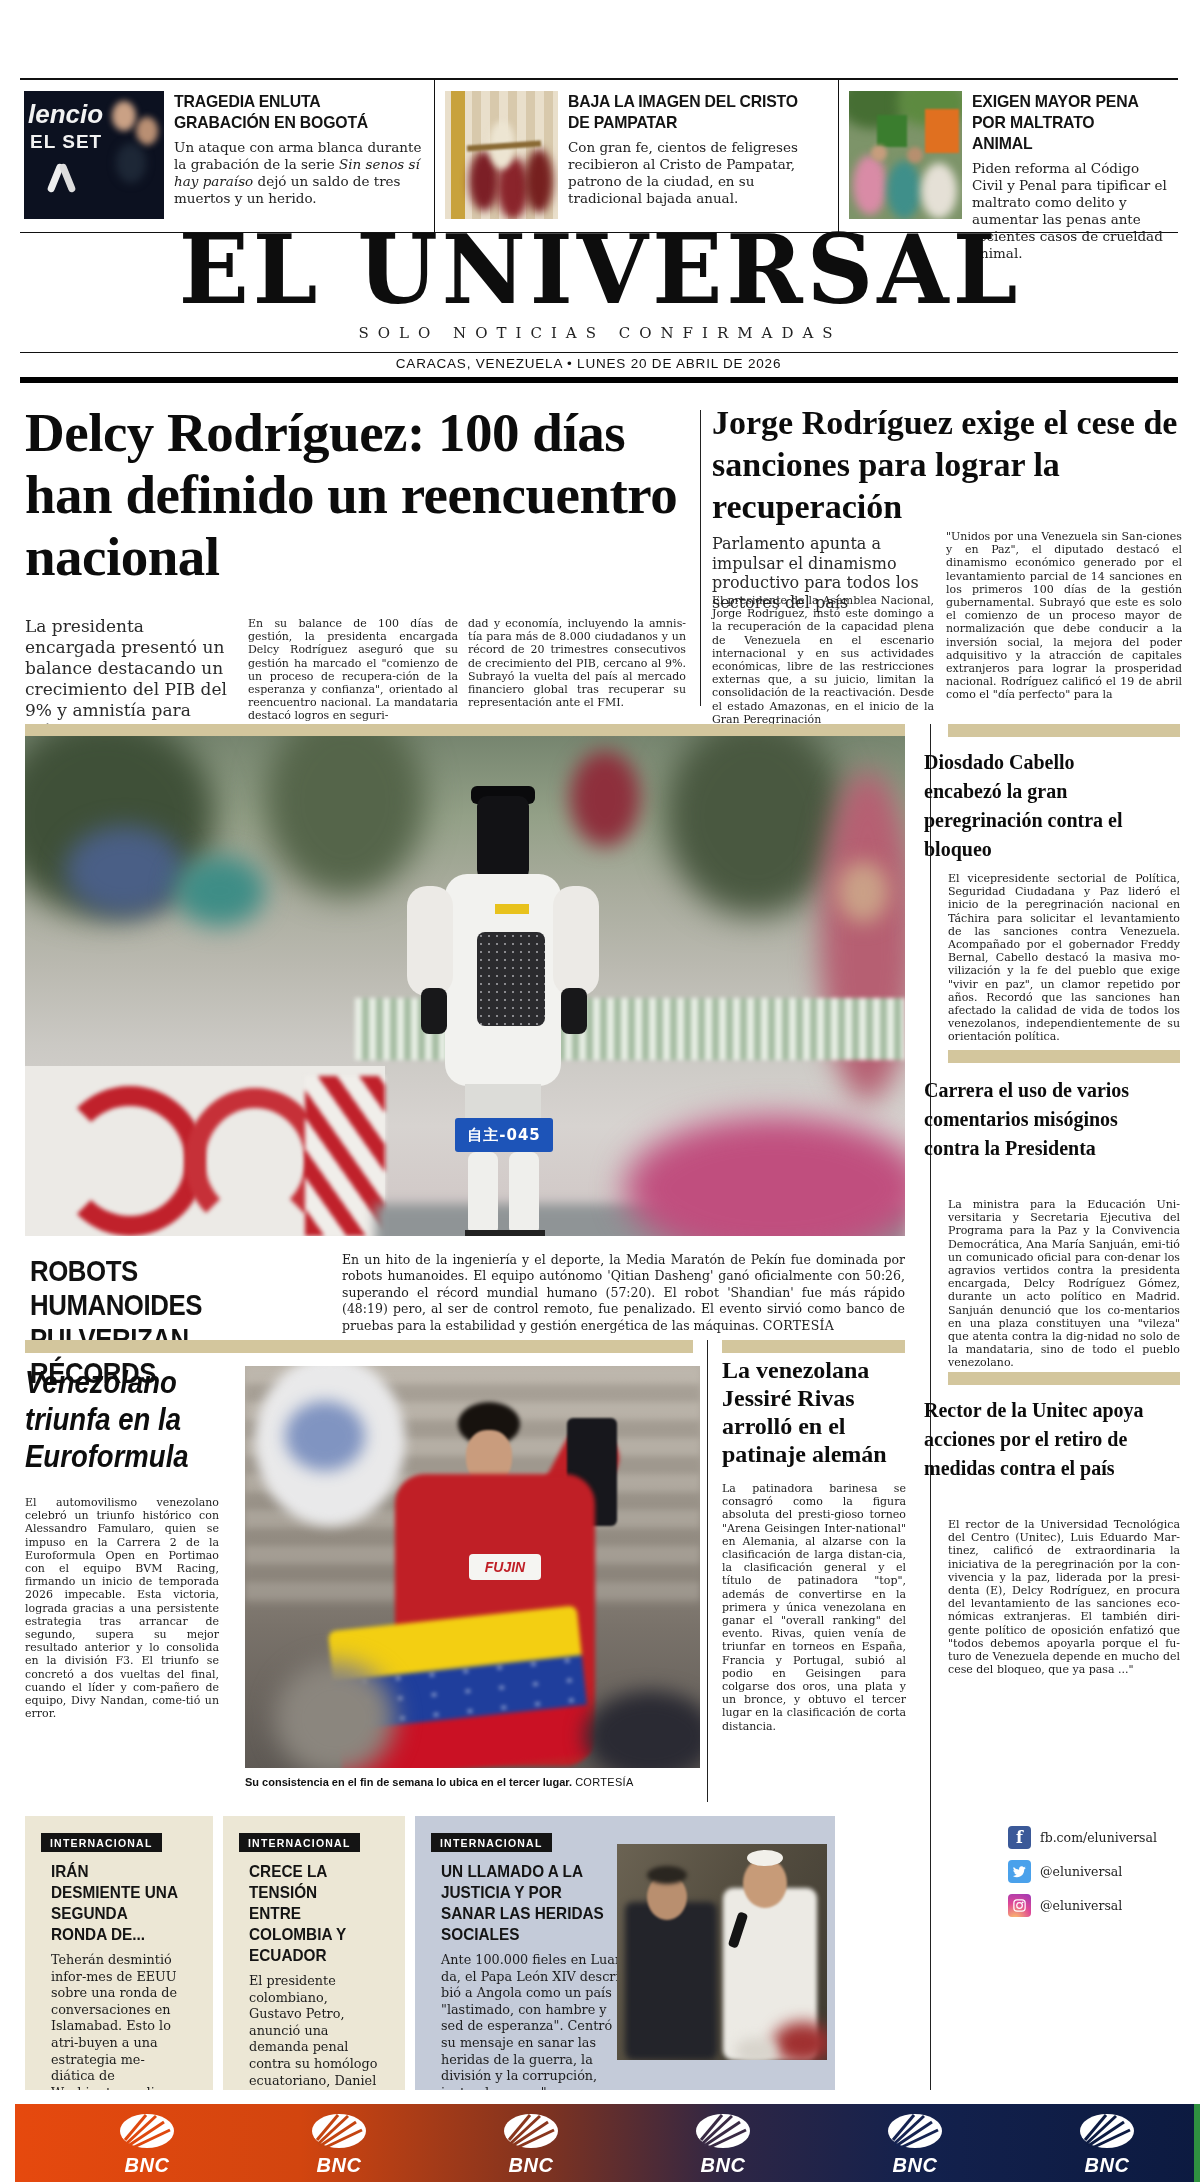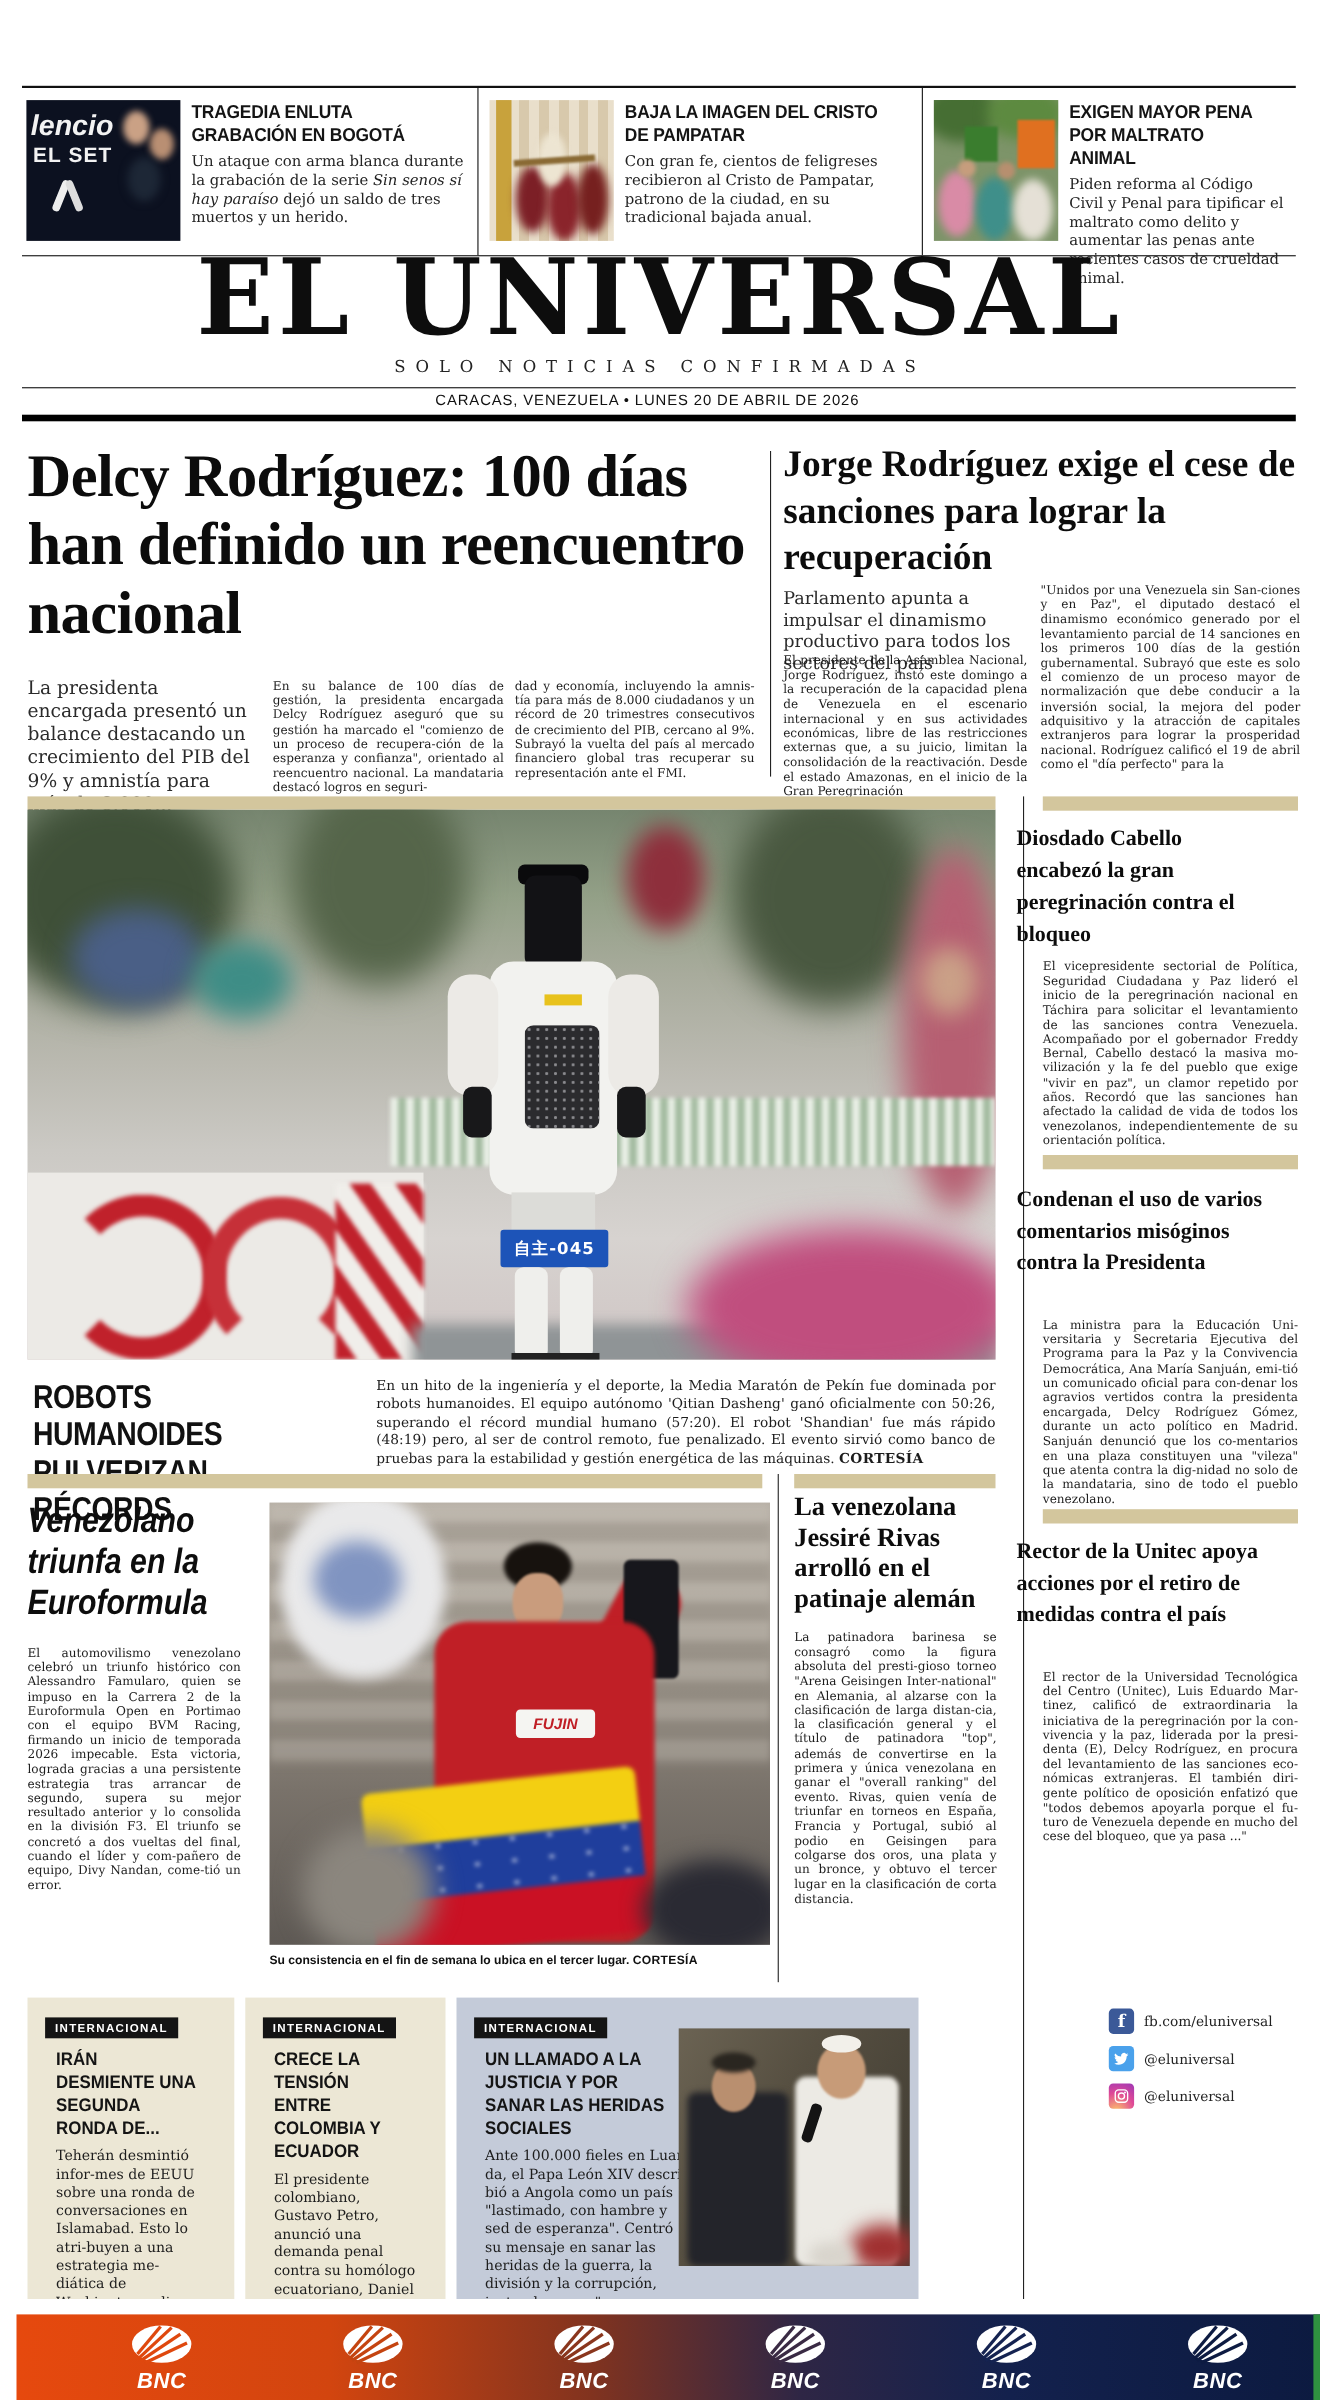--- a/index.html
+++ b/index.html
@@ -44,21 +44,21 @@
         color:#fff;font-family:"DejaVu Sans", sans-serif;font-weight:bold;font-size:15px;
         display:flex;align-items:center;justify-content:center;letter-spacing:1px;}
   
   .tanbar{background:#d3c69d;height:13px;}
   .side-h{left:924px;width:232px;font-size:20px;line-height:29px;}
   .side-b{left:948px;width:232px;}
   
   .kicker{left:30px;top:1254px;width:290px;font-family:"Liberation Sans", sans-serif;font-weight:bold;
           font-size:30px;line-height:34px;color:#111;transform:scaleX(.86);transform-origin:left top;letter-spacing:-.5px;}
   .photo-cap{left:342px;top:1252px;width:563px;font-size:12.5px;line-height:16.4px;text-align:justify;color:#1c1c1c;}
-  .credit{font-weight:bold;letter-spacing:.3px;}
+  .credit{font-weight:normal;letter-spacing:.3px;}
   
   .euro-h{left:25px;top:1364px;width:210px;font-family:"Liberation Sans", sans-serif;font-weight:bold;
           font-style:italic;font-size:32px;line-height:37px;color:#0d0d0d;transform:scaleX(.86);transform-origin:left top;}
   .race{left:245px;top:1366px;width:455px;height:402px;overflow:hidden;
         background:linear-gradient(180deg,#b5aea4 0%,#a49d93 25%,#8f887e 45%,#79726a 65%,#5e5954 100%);}
   .race-cap{left:245px;top:1776px;width:455px;font-family:"Liberation Sans", sans-serif;
             font-weight:bold;font-size:11px;color:#111;}
   .jess-h{left:722px;top:1356px;width:188px;font-size:24px;line-height:28px;}
   
   .intl{position:absolute;top:1816px;height:274px;box-sizing:border-box;overflow:hidden;padding:16px;}
@@ -186,21 +186,21 @@
     <div class="abs" style="left:443px;top:416px;width:30px;height:84px;background:#efefec;border-radius:8px;"></div>
     <div class="abs" style="left:484px;top:416px;width:30px;height:84px;background:#efefec;border-radius:8px;"></div>
     <div class="abs" style="left:440px;top:494px;width:80px;height:14px;background:#222;"></div>
   </div>
 
   <div class="abs vrule" style="left:930px;top:724px;height:1366px;"></div>
   <div class="abs tanbar" style="left:948px;top:724px;width:232px;"></div>
   <div class="abs h2 side-h" style="top:748px;">Diosdado Cabello encabezó la gran peregrinación contra el bloqueo</div>
   <div class="abs bodytxt side-b" style="top:872px;">El vicepresidente sectorial de Política, Seguridad Ciudadana y Paz lideró el inicio de la peregrinación nacional en Táchira para solicitar el levantamiento de las sanciones contra Venezuela. Acompañado por el gobernador Freddy Bernal, Cabello destacó la masiva mo-vilización y la fe del pueblo que exige "vivir en paz", un clamor repetido por años. Recordó que las sanciones han afectado la calidad de vida de todos los venezolanos, independientemente de su orientación política.</div>
   <div class="abs tanbar" style="left:948px;top:1050px;width:232px;"></div>
-  <div class="abs h2 side-h" style="top:1076px;">Condenan el uso de varios comentarios misóginos contra la Presidenta</div>
+  <div class="abs h2 side-h" style="top:1076px;">Carrera el uso de varios comentarios misóginos contra la Presidenta</div>
   <div class="abs bodytxt side-b" style="top:1198px;">La ministra para la Educación Uni-versitaria y Secretaria Ejecutiva del Programa para la Paz y la Convivencia Democrática, Ana María Sanjuán, emi-tió un comunicado oficial para con-denar los agravios vertidos contra la presidenta encargada, Delcy Rodríguez Gómez, durante un acto político en Madrid. Sanjuán denunció que los co-mentarios en una plaza constituyen una "vileza" que atenta contra la dig-nidad no solo de la mandataria, sino de todo el pueblo venezolano.</div>
   <div class="abs tanbar" style="left:948px;top:1372px;width:232px;"></div>
   <div class="abs h2 side-h" style="top:1396px;">Rector de la Unitec apoya acciones por el retiro de medidas contra el país</div>
   <div class="abs bodytxt side-b" style="top:1518px;">El rector de la Universidad Tecnológica del Centro (Unitec), Luis Eduardo Mar-tinez, calificó de extraordinaria la iniciativa de la peregrinación por la con-vivencia y la paz, liderada por la presi-denta (E), Delcy Rodríguez, en procura del levantamiento de las sanciones eco-nómicas extranjeras. El también diri-gente político de oposición enfatizó que "todos debemos apoyarla porque el fu-turo de Venezuela depende en mucho del cese del bloqueo, que ya pasa ..."</div>
 
   <div class="abs kicker">ROBOTS HUMANOIDES PULVERIZAN RÉCORDS</div>
   <div class="abs photo-cap"><span>En un hito de la ingeniería y el deporte, la Media Maratón de Pekín fue dominada por robots humanoides. El equipo autónomo 'Qitian Dasheng' ganó oficialmente con 50:26, superando el récord mundial humano (57:20). El robot 'Shandian' fue más rápido (48:19) pero, al ser de control remoto, fue penalizado. El evento sirvió como banco de pruebas para la estabilidad y gestión energética de las máquinas. </span><span class="credit">CORTESÍA</span></div>
   <div class="abs tanbar" style="left:25px;top:1340px;width:668px;"></div>
   <div class="abs tanbar" style="left:722px;top:1340px;width:183px;"></div>
   <div class="abs vrule" style="left:707px;top:1340px;height:462px;"></div>

